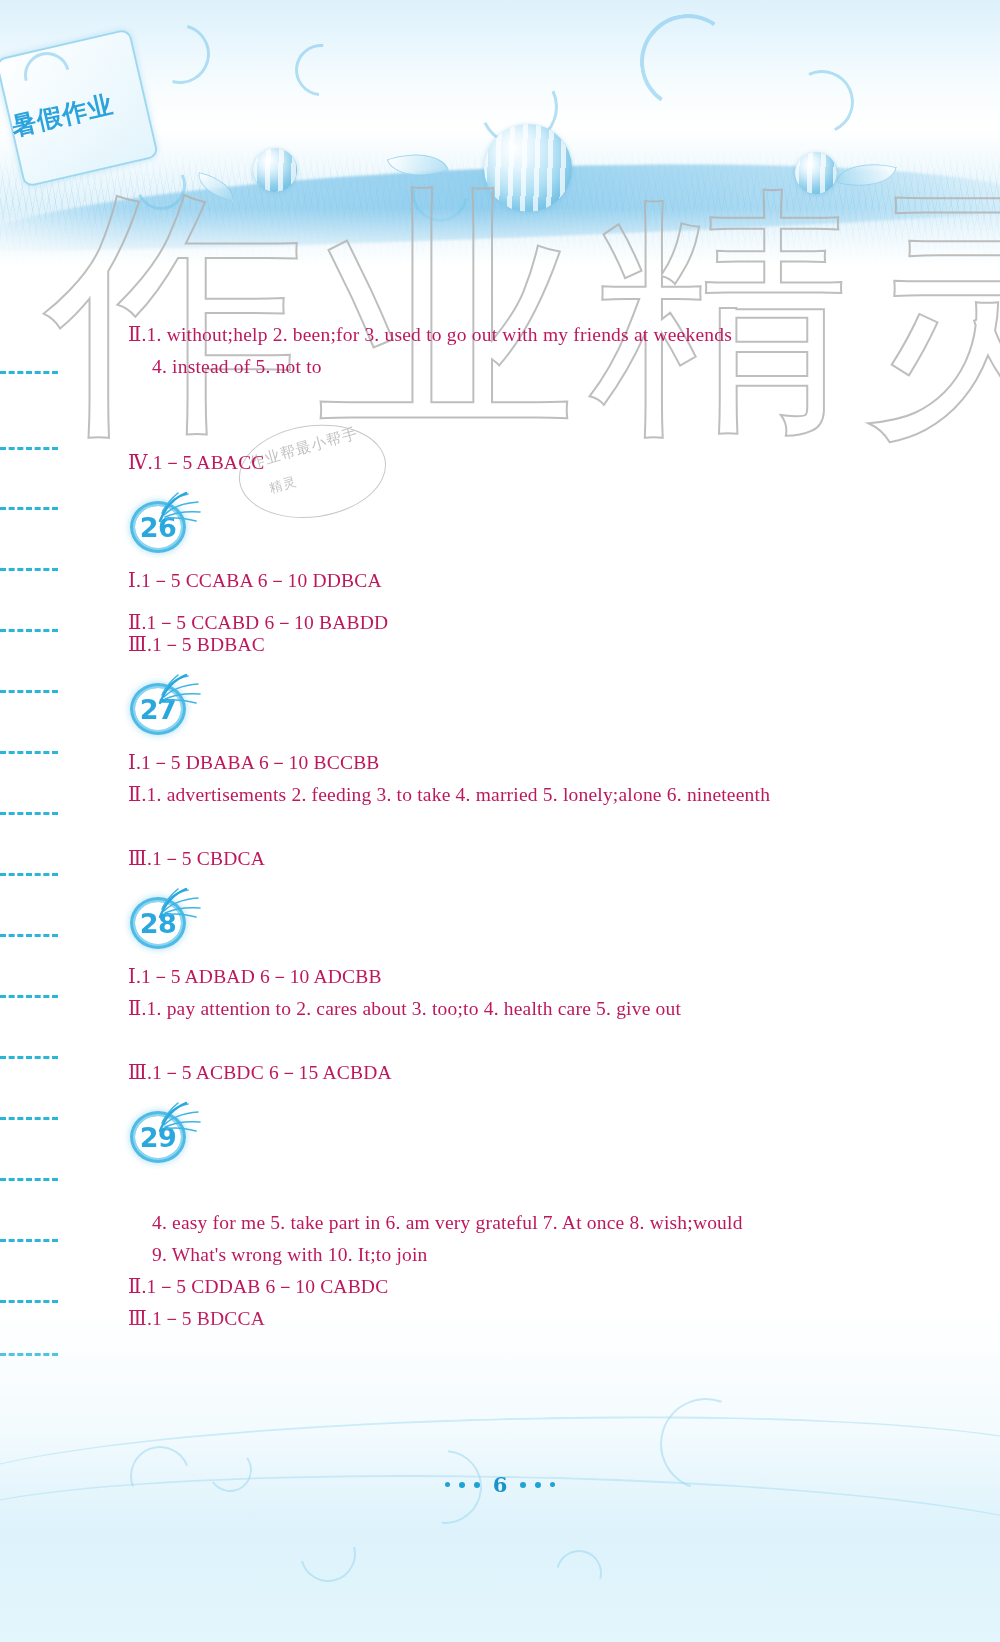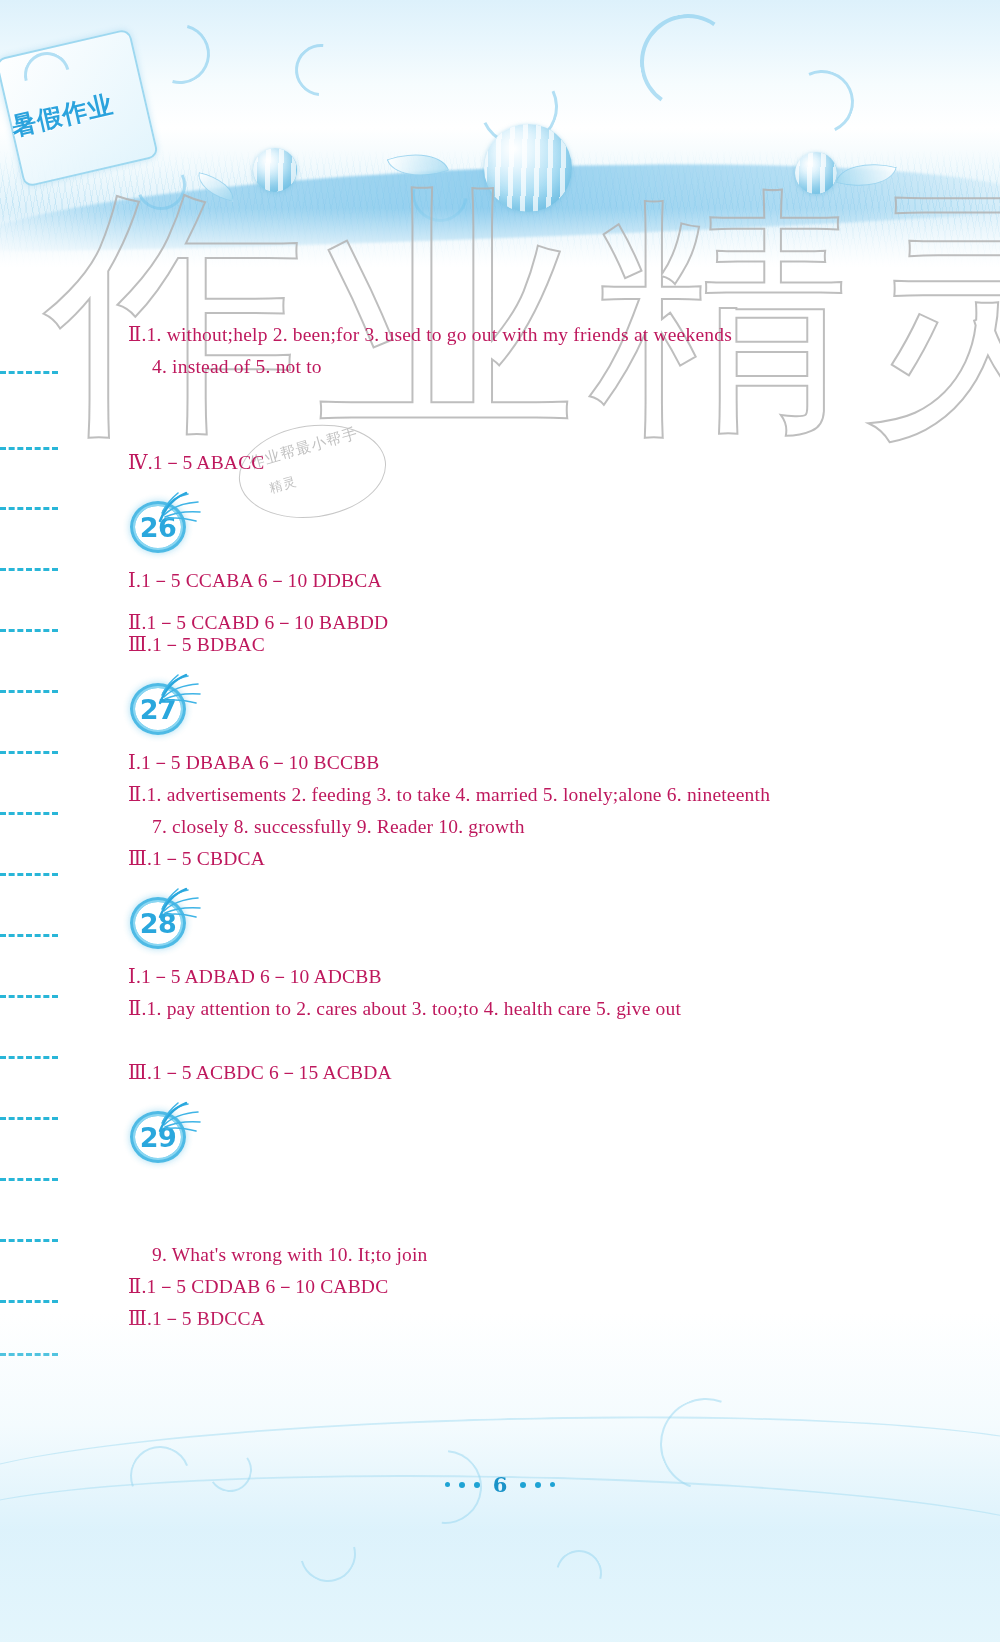--- a/index.html
+++ b/index.html
@@ -398,21 +398,20 @@
               <path d="M6 24 C14 16, 26 12, 40 11"></path>
               <path d="M7 26 C16 22, 28 20, 42 21"></path>
               <path d="M8 28 C16 26, 26 27, 38 30"></path>
               <path d="M5 20 C9 12, 14 7, 20 2"></path>
             </g>
             <path d="M2 30 C8 14, 18 6, 28 2" stroke="#2aa7dd" stroke-width="2.4" fill="none" stroke-linecap="round"></path>
           </svg></div>
       </div>
       <div class="ans-line" style="left: 128px; top: 753px;">Ⅰ.1－5 DBABA   6－10 BCCBB</div>
       <div class="ans-line" style="left: 128px; top: 785px;">Ⅱ.1. advertisements   2. feeding   3. to take   4. married   5. lonely;alone   6. nineteenth</div>
-      <div class="ans-line indent" style="left: 152px; top: 817px;">7. closely   8. successfully   9. Reader   10. growth</div>
       <div class="ans-line" style="left: 128px; top: 849px;">Ⅲ.1－5 CBDCA</div>
       <div class="day-badge" style="left: 130px; top: 893px;">
         <div class="ring"></div>
         <div class="ring2"></div>
         <div class="num">28</div>
         <div class="feather"><svg viewBox="0 0 44 34" width="44" height="34">
             <g stroke="#3fb4e6" stroke-width="1.6" fill="none" stroke-linecap="round">
               <path d="M4 22 C10 10, 20 5, 30 3"></path>
               <path d="M6 24 C14 16, 26 12, 40 11"></path>
               <path d="M7 26 C16 22, 28 20, 42 21"></path>
@@ -433,20 +432,21 @@
             <g stroke="#3fb4e6" stroke-width="1.6" fill="none" stroke-linecap="round">
               <path d="M4 22 C10 10, 20 5, 30 3"></path>
               <path d="M6 24 C14 16, 26 12, 40 11"></path>
               <path d="M7 26 C16 22, 28 20, 42 21"></path>
               <path d="M8 28 C16 26, 26 27, 38 30"></path>
               <path d="M5 20 C9 12, 14 7, 20 2"></path>
             </g>
             <path d="M2 30 C8 14, 18 6, 28 2" stroke="#2aa7dd" stroke-width="2.4" fill="none" stroke-linecap="round"></path>
           </svg></div>
       </div>
+      <div class="ans-line indent" style="left: 152px; top: 1213px;">4. easy for me   5. take part in   6. am very grateful   7. At once   8. wish;would</div>
       <div class="ans-line indent" style="left: 152px; top: 1245px;">9. What's wrong with   10. It;to join</div>
       <div class="ans-line" style="left: 128px; top: 1277px;">Ⅱ.1－5 CDDAB   6－10 CABDC</div>
       <div class="ans-line" style="left: 128px; top: 1309px;">Ⅲ.1－5 BDCCA</div>
     </div>
 
   <div class="footer-deco">
     <div class="f-wave fw1"></div>
     <div class="f-wave fw2"></div>
     <div class="f-swirl fs1"></div>
     <div class="f-swirl fs2"></div>

